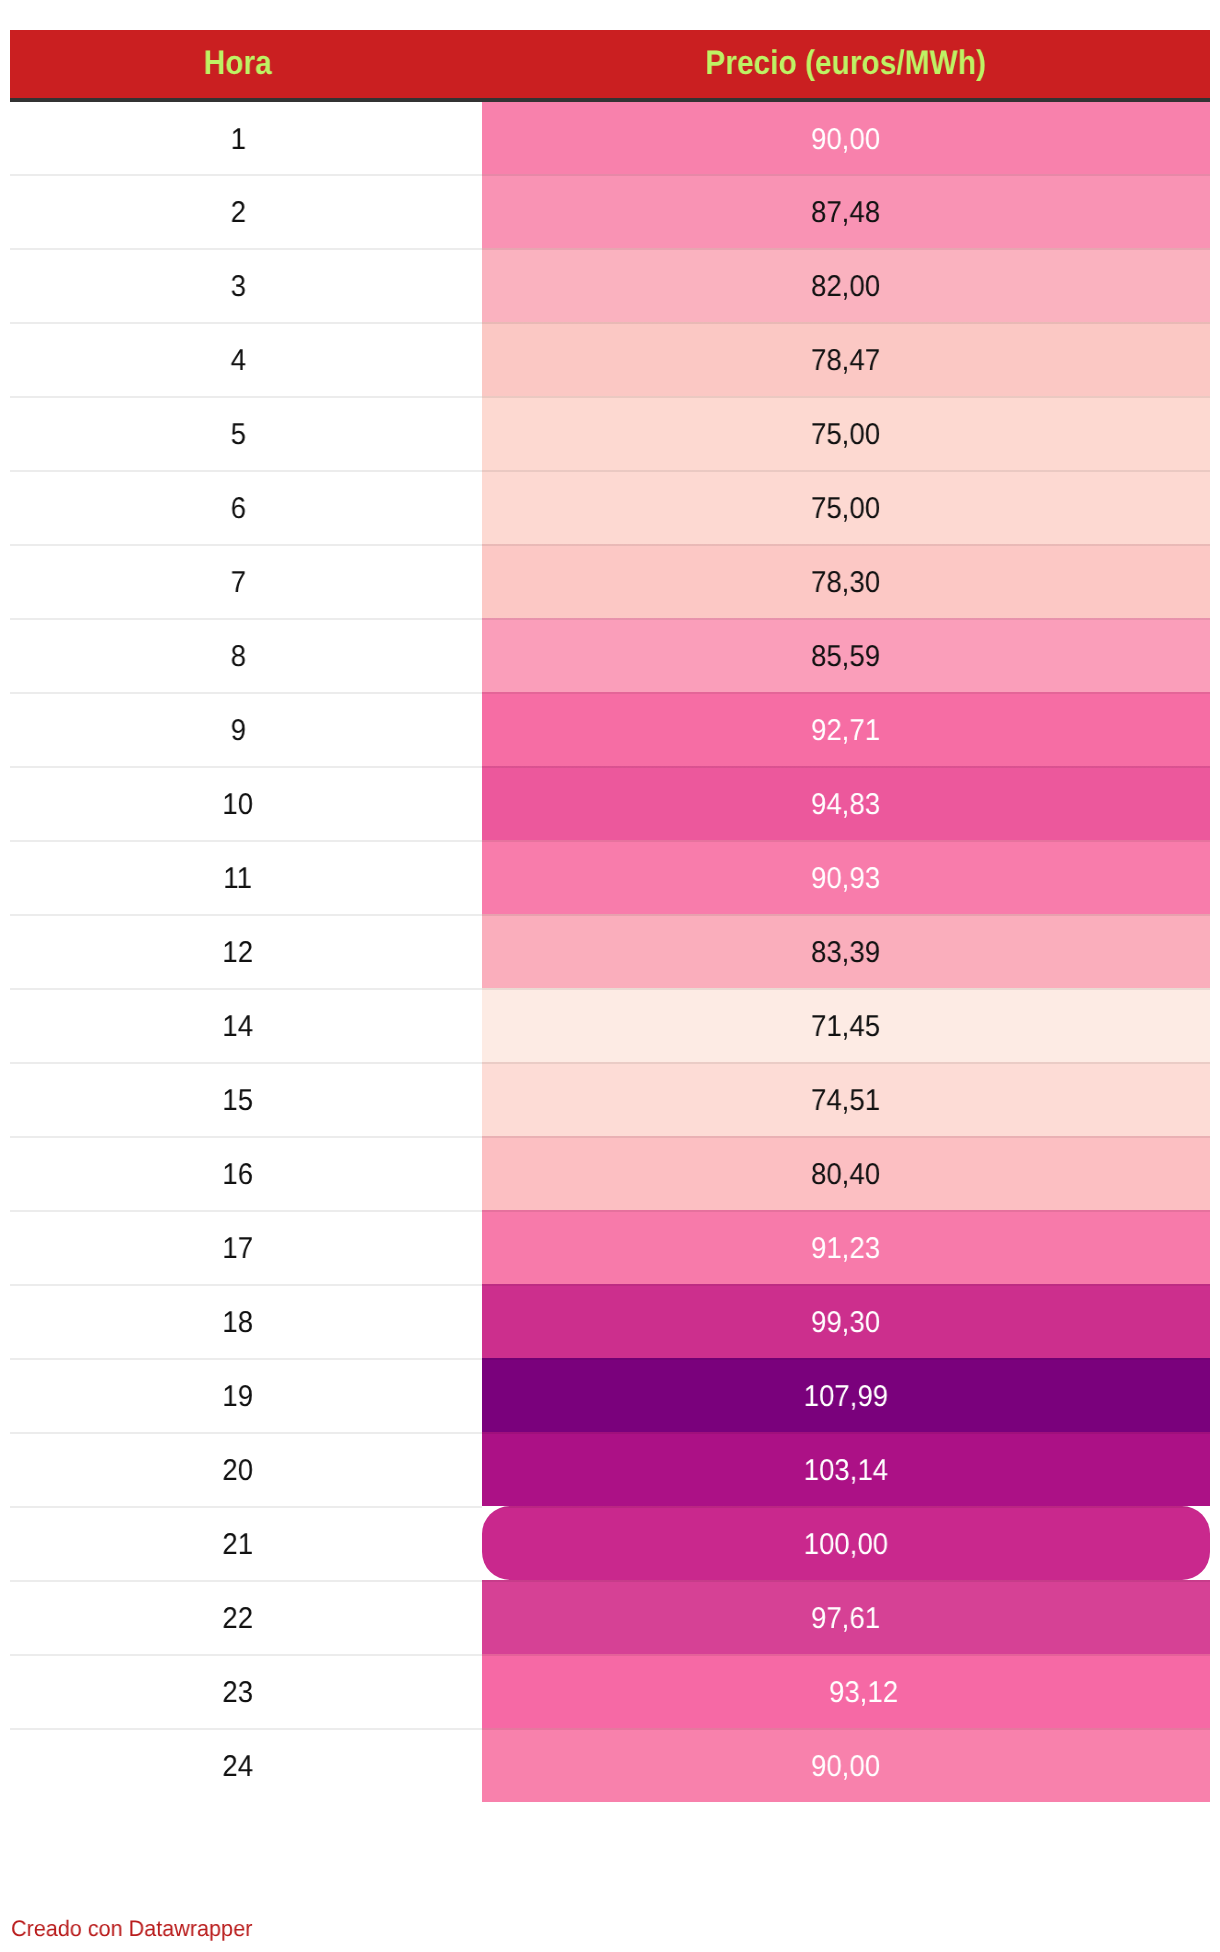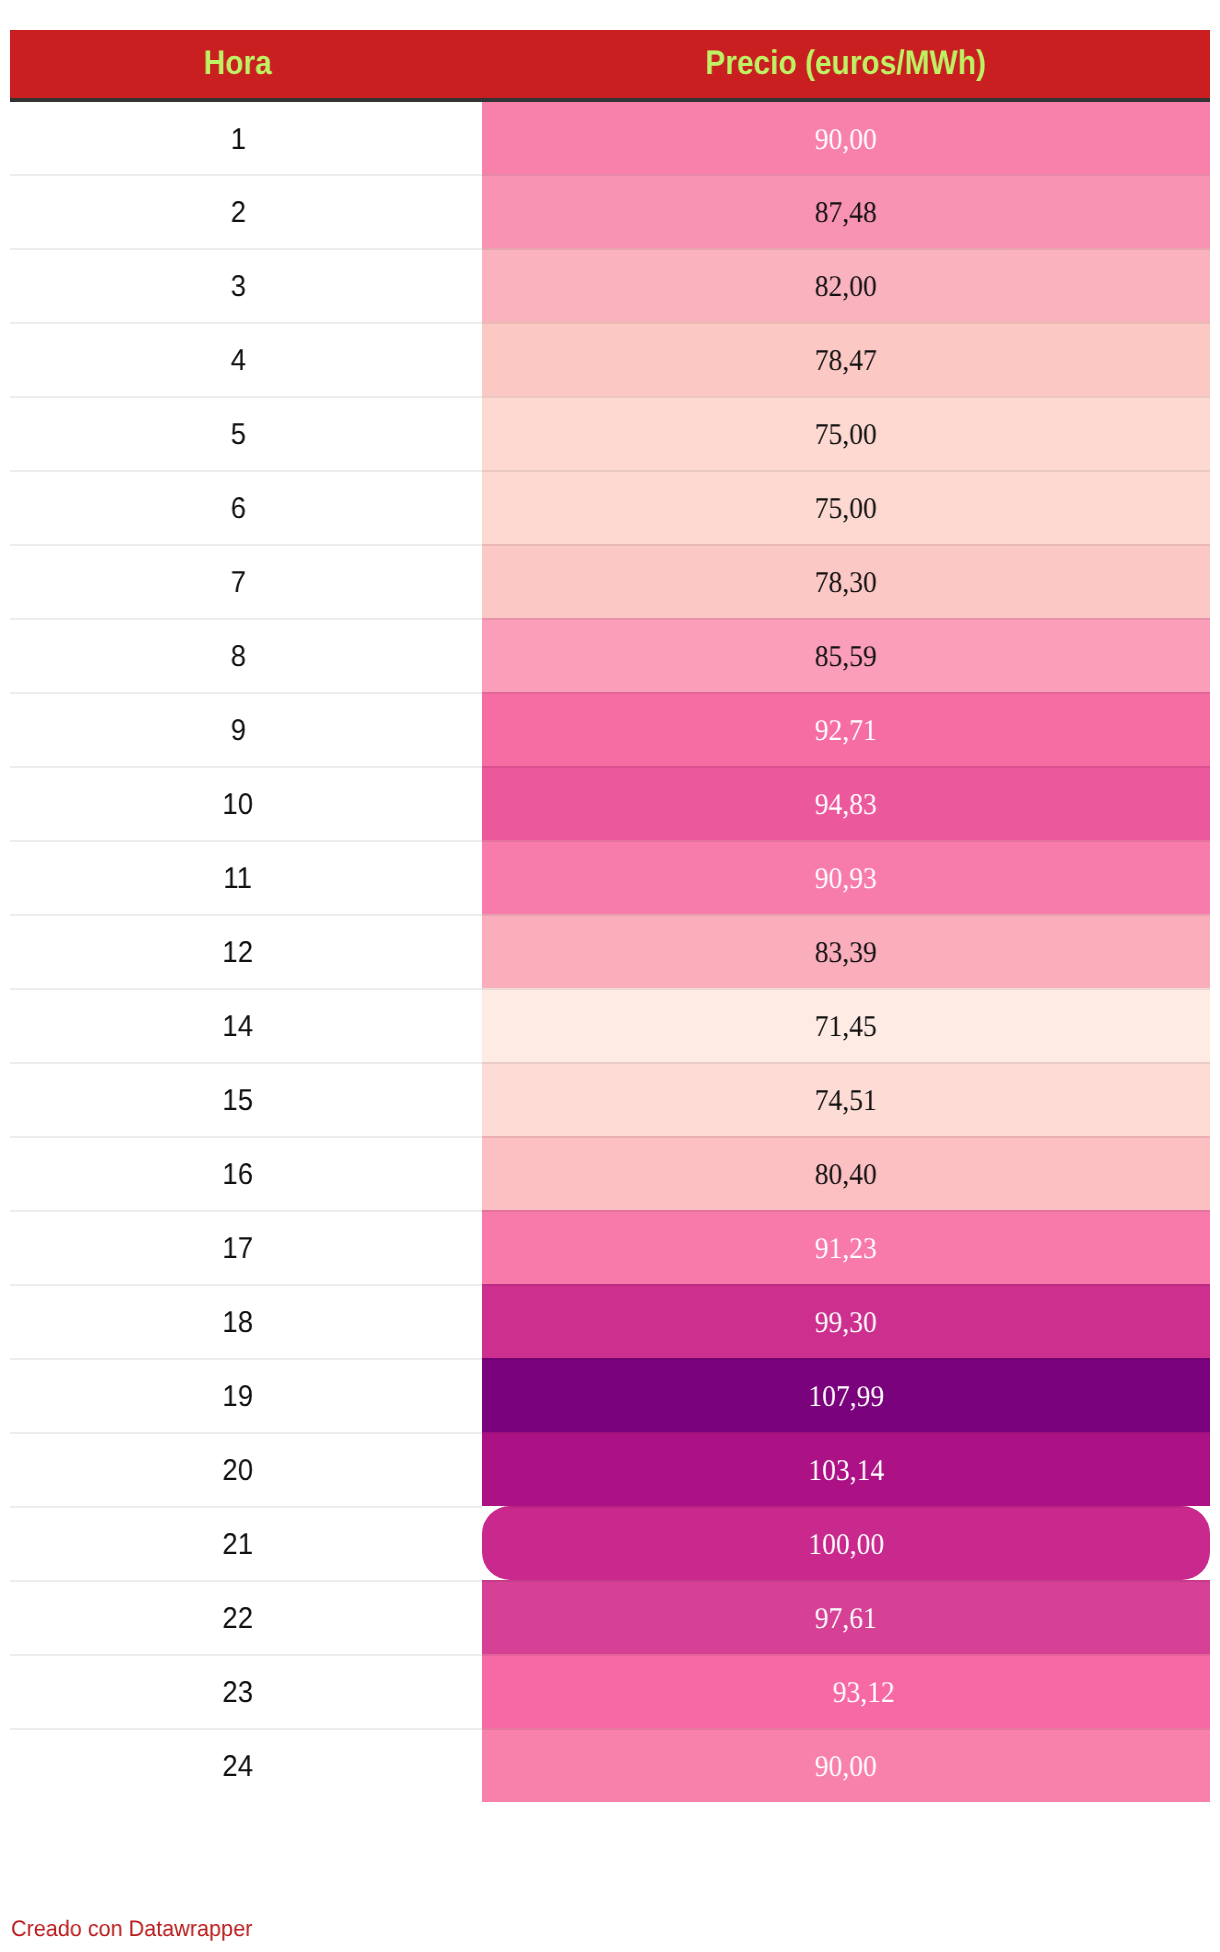--- a/index.html
+++ b/index.html
@@ -13,21 +13,21 @@
        text-align:center;vertical-align:middle;font-weight:400;}
   table.dw thead th.col-hora{width:472px;}
   table.dw thead th.col-precio{width:728px;}
   table.dw thead tr{border-bottom:4px solid #333333;}
   .hdr-txt{display:inline-block;font-size:34px;font-weight:700;line-height:1;position:relative;top:-1px;
        transform:scaleX(0.879);transform-origin:center center;white-space:nowrap;will-change:transform;}
   .col-hora .hdr-txt{margin-right:16px;}
   table.dw tbody td{height:74px;box-sizing:border-box;padding:0;border:0;text-align:center;
        vertical-align:middle;color:#111111;font-weight:400;}
   table.dw tbody td.c-hora{width:472px;background-color:#ffffff;}
-  table.dw tbody td.c-precio{width:728px;font-family:Liberation Serif, serif;}
+  table.dw tbody td.c-precio{width:728px;}
   .cell-txt{display:inline-block;font-size:30px;line-height:1;position:relative;top:2px;
        transform:scaleX(0.92);transform-origin:center center;white-space:nowrap;will-change:transform;}
   .c-hora .cell-txt{margin-right:16px;}
   table.dw tbody tr+tr td{background-image:linear-gradient(to bottom,rgba(0,0,0,0.075) 0,rgba(0,0,0,0.075) 2px,rgba(0,0,0,0) 2px);}
   table.dw tbody td.c-precio.light{color:#ffffff;}
   .dw-credit{position:absolute;left:11px;top:1918px;color:#b91c1c;}
   .credit-txt{display:inline-block;font-size:22.5px;line-height:1;
        transform:scaleX(0.96);transform-origin:left center;white-space:nowrap;will-change:transform;}
 </style>
 </head>

